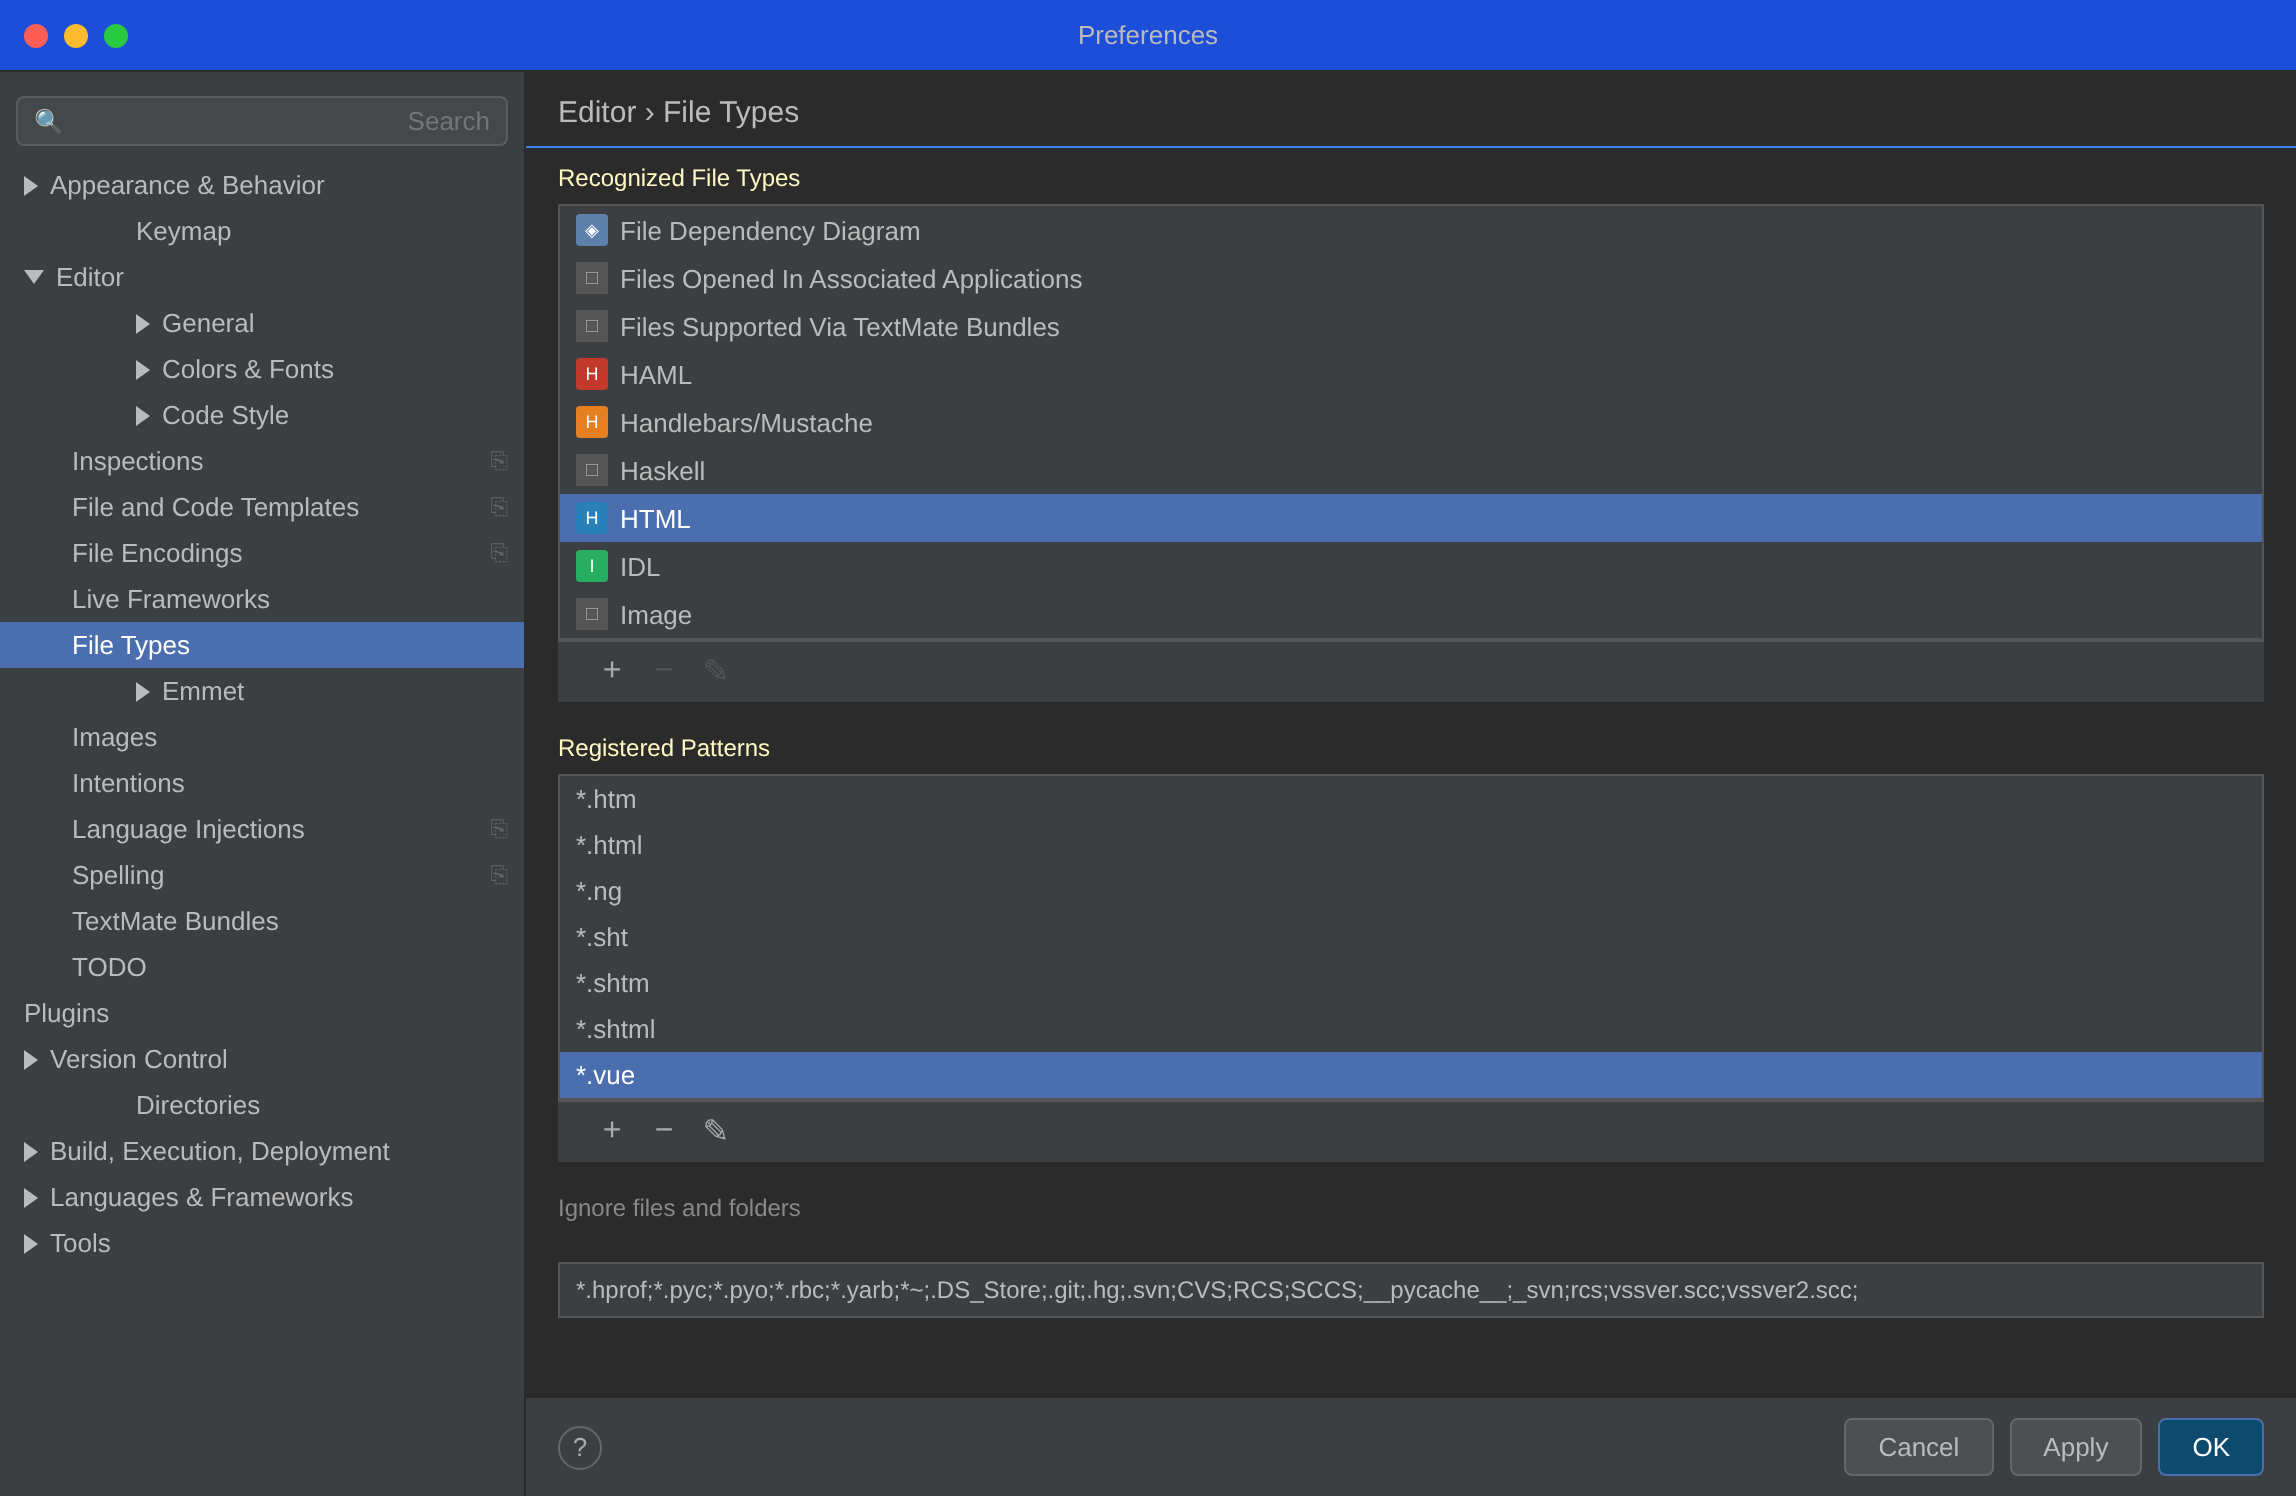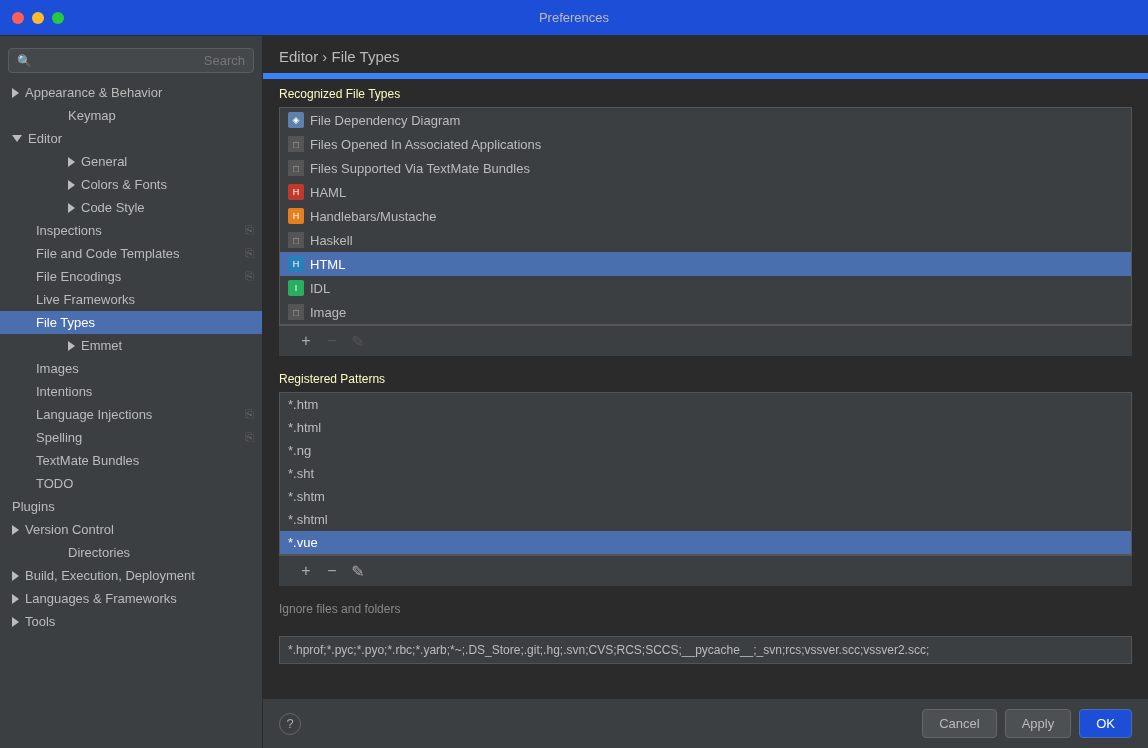--- a/index.html
+++ b/index.html
@@ -140,21 +140,21 @@
       background: #2b2b2b;
       display: flex;
       flex-direction: column;
       overflow: hidden;
     }
 
     .content-header {
       padding: 12px 16px 8px 16px;
       font-size: 15px;
       color: #bbbbbb;
-      border-bottom: 6px solid #3b82f6;
+      border-bottom: 1px solid #3b82f6;
     }
 
     
     .section {
       padding: 8px 16px;
     }
 
     .section-label {
       font-size: 12px;
       color: #fef9c3;
@@ -281,21 +281,21 @@
     .btn {
       padding: 6px 16px;
       border-radius: 4px;
       border: 1px solid #666;
       font-size: 13px;
       cursor: pointer;
       background: #4c5052;
       color: #bbbbbb;
     }
     .btn.primary {
-      background: #1d4ed8;
+      background: #0c4a6e;
       border-color: #4b6eaf;
       color: white;
     }
 
     .content-scroll {
       overflow-y: auto;
       flex: 1;
     }
   </style>
 </head>

